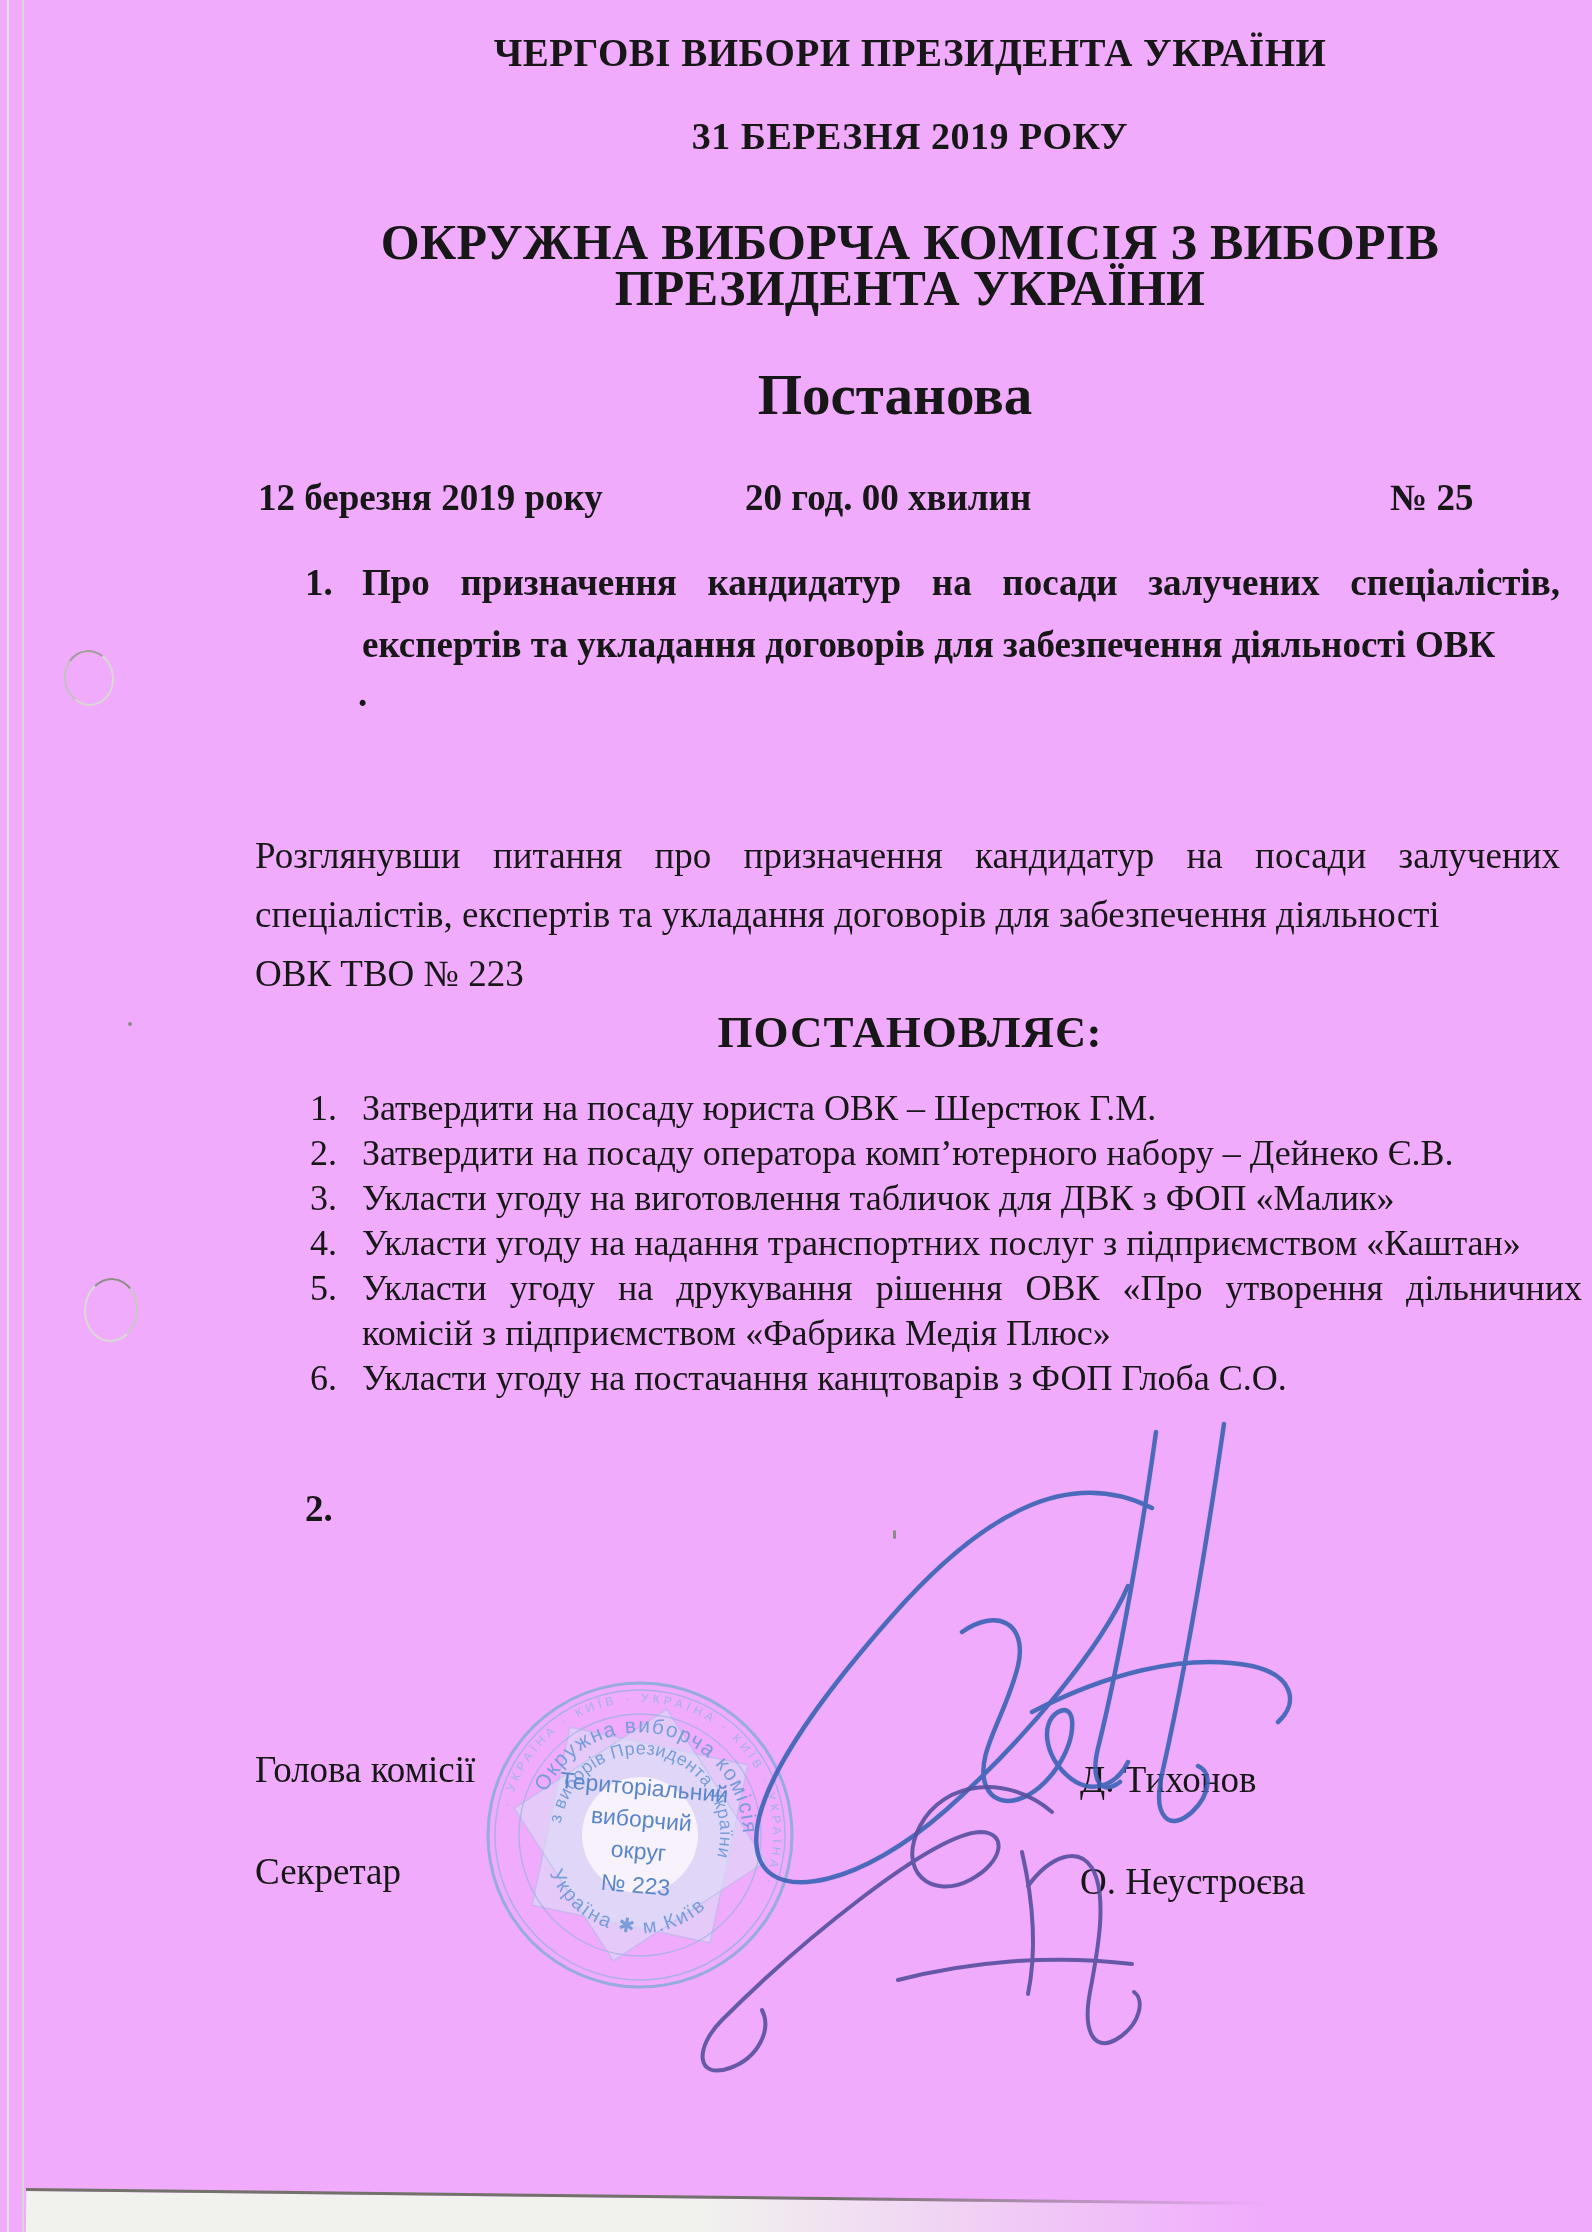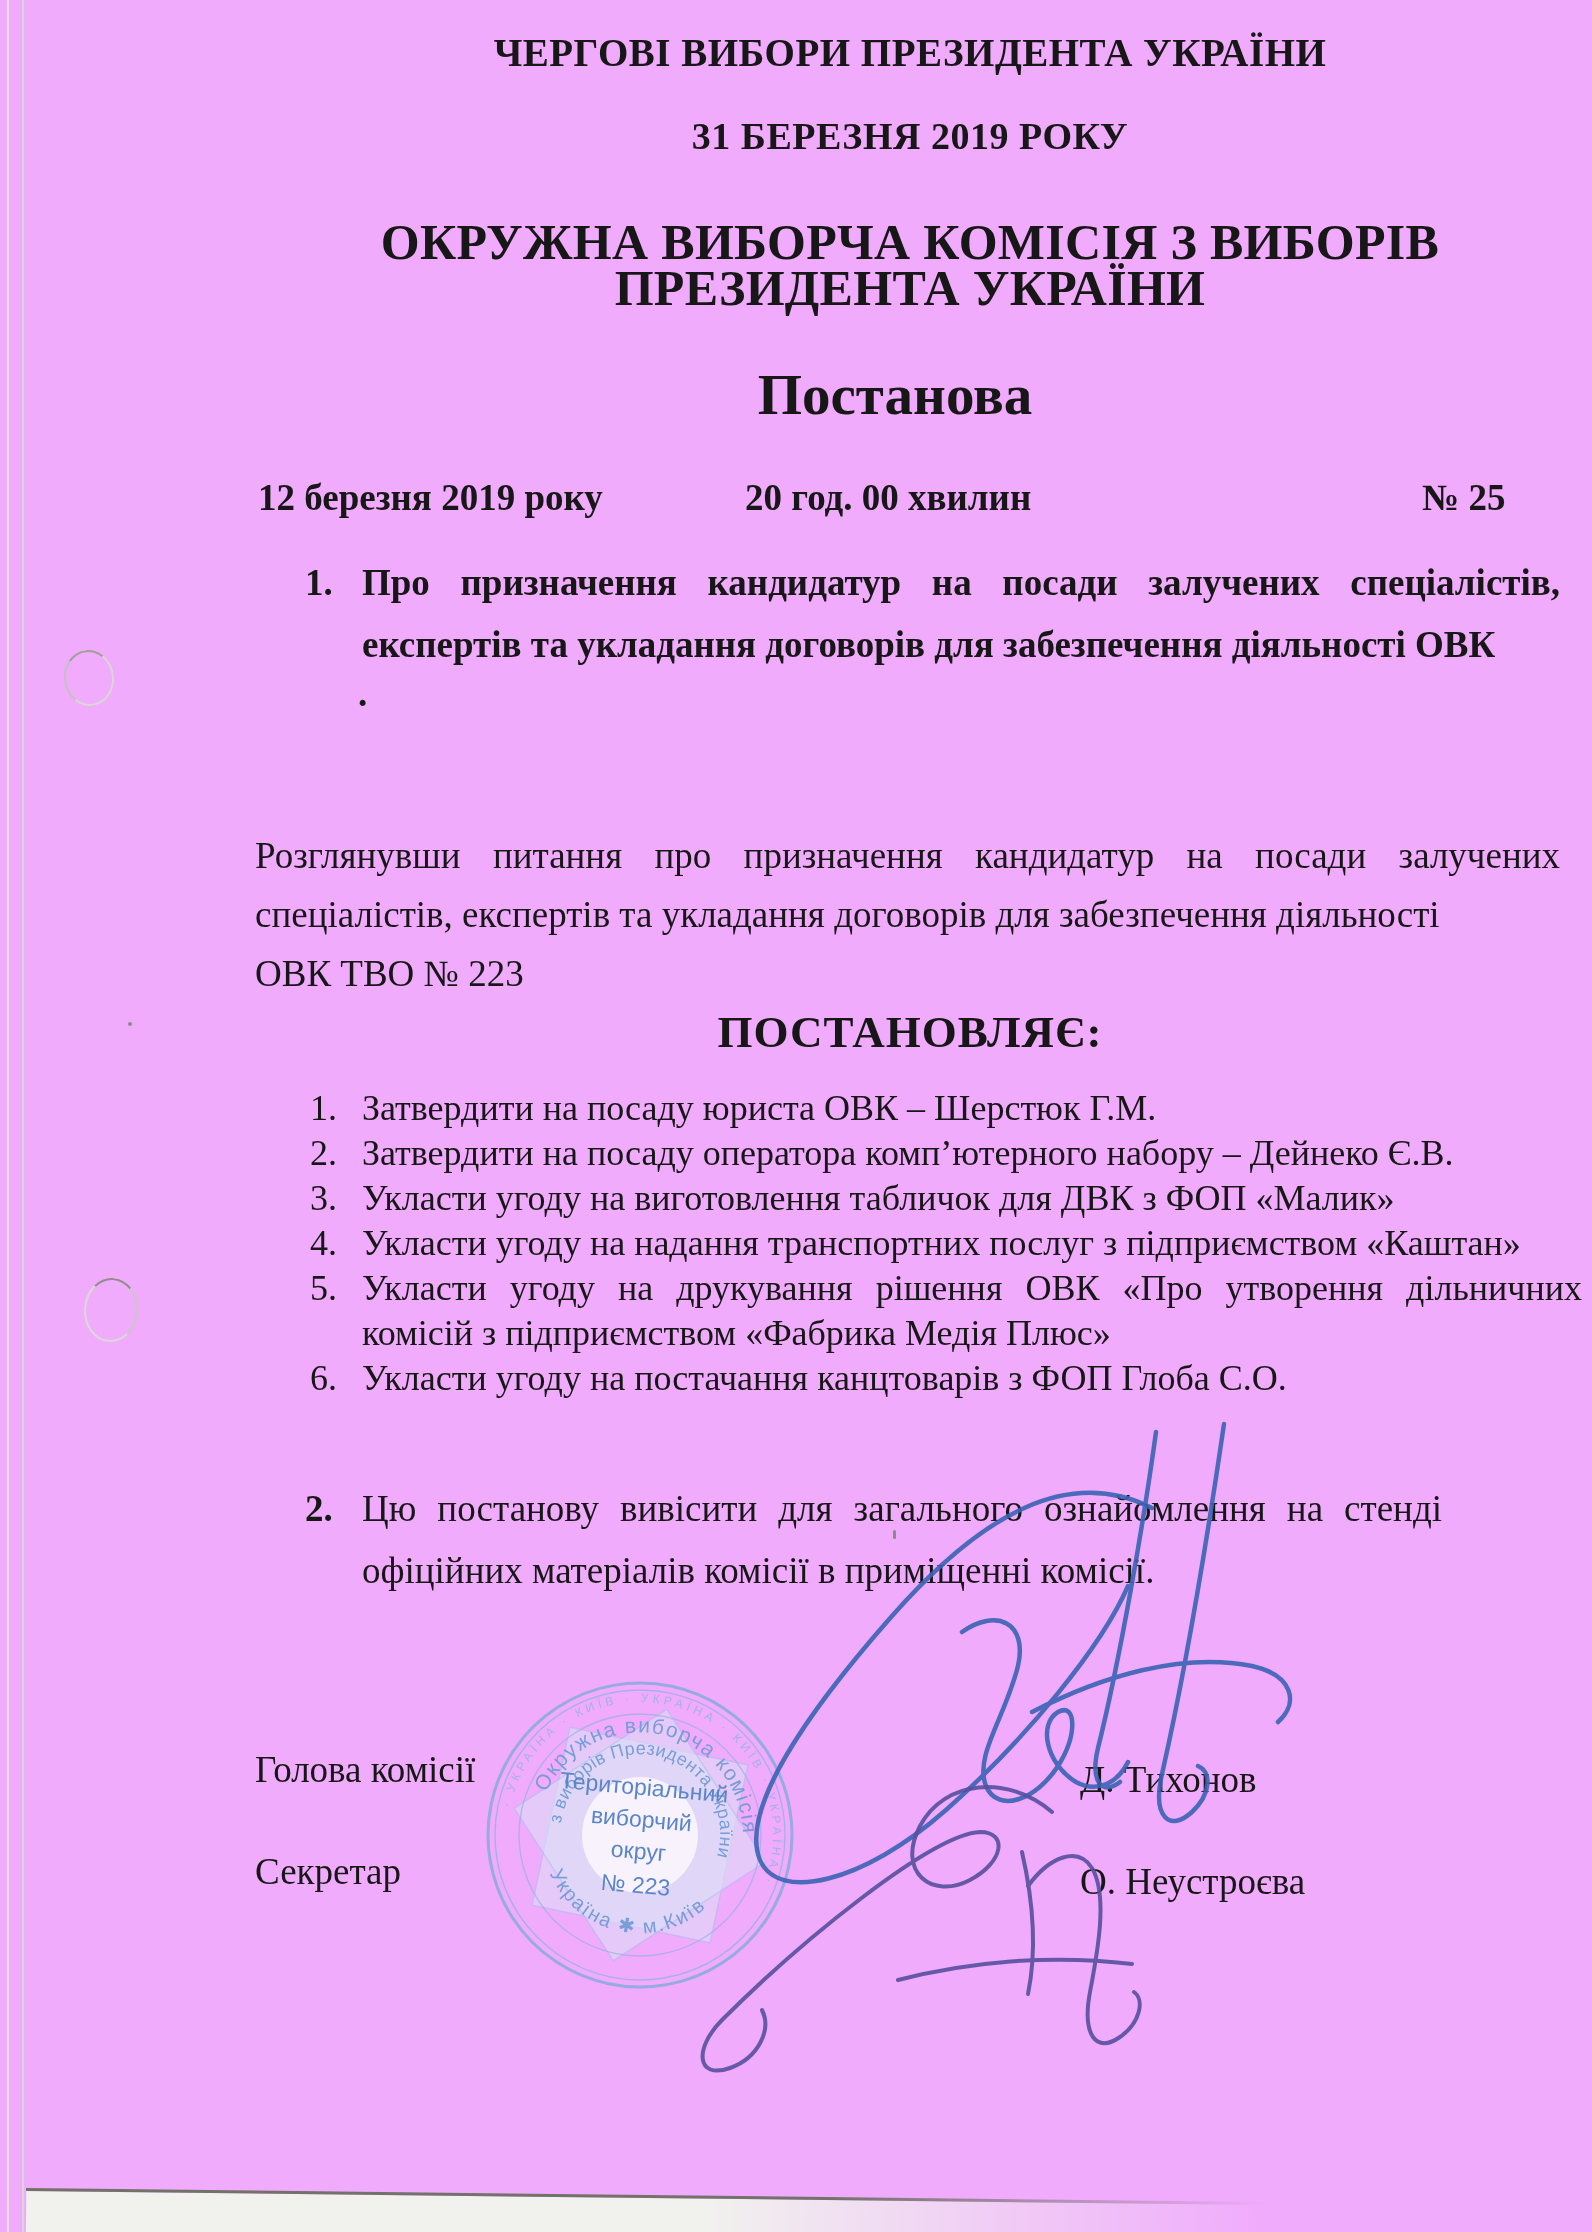--- a/index.html
+++ b/index.html
@@ -34,21 +34,21 @@
     transform:rotate(0.65deg);transform-origin:left center;}
   .speck{background:#8b8b86;border-radius:50%;}
   
   .h-line1{left:255px;top:30px;width:1310px;font-size:39px;letter-spacing:.5px;}
   .h-line2{left:255px;top:114px;width:1310px;font-size:38px;letter-spacing:.5px;}
   .h-line34{left:255px;top:188px;width:1310px;font-size:50px;line-height:46px;letter-spacing:.3px;margin-top:31px;}
   .doc-title{left:240px;top:362px;width:1310px;font-size:57px;}
   .meta-row{left:0;top:476px;width:1592px;height:50px;font-size:37px;}
   .meta-date{left:258px;top:0;}
   .meta-time{left:745px;top:0;}
-  .meta-num{left:1422px;top:0;}
+  .meta-num{left:1390px;top:0;}
   
   .subject{left:305px;top:552px;width:1260px;font-size:37px;line-height:62px;}
   .subject-num{position:absolute;left:0;top:0;}
   .subject-text{display:block;margin-left:57px;width:1198px;}
   .subject-dot{left:358px;top:672px;font-size:37px;}
   
   .preamble{left:255px;top:826px;width:1305px;font-size:37px;line-height:59px;}
   .resolves{left:255px;top:1006px;width:1310px;font-size:45px;letter-spacing:1px;}
   
   .rlist{left:310px;top:1086px;width:1258px;font-size:36px;line-height:45px;}
@@ -131,21 +131,20 @@
       <span class="rtext just">Укласти угоду на друкування рішення ОВК «Про утворення дільничних комісій з підприємством «Фабрика Медія Плюс»</span>
     </div>
     <div class="rrow">
       <span class="rnum">6.</span>
       <span class="rtext">Укласти угоду на постачання канцтоварів з ФОП Глоба С.О.</span>
     </div>
   </div>
 
   <div class="abs just point2">
     <span class="bold p2num">2.</span>
-    <span class="p2text">Цю постанову  вивісити для загального ознайомлення на стенді офіційних матеріалів комісії в приміщенні комісії.</span>
   </div>
 
   <div class="abs sig-role1">Голова комісії</div>
   <div class="abs sig-name1">Д. Тихонов</div>
   <div class="abs sig-role2">Секретар</div>
   <div class="abs sig-name2">О. Неустроєва</div>
 
   <div class="abs stamp-wrap">
     <svg width="380" height="380" viewBox="0 0 380 380">
       <defs>

